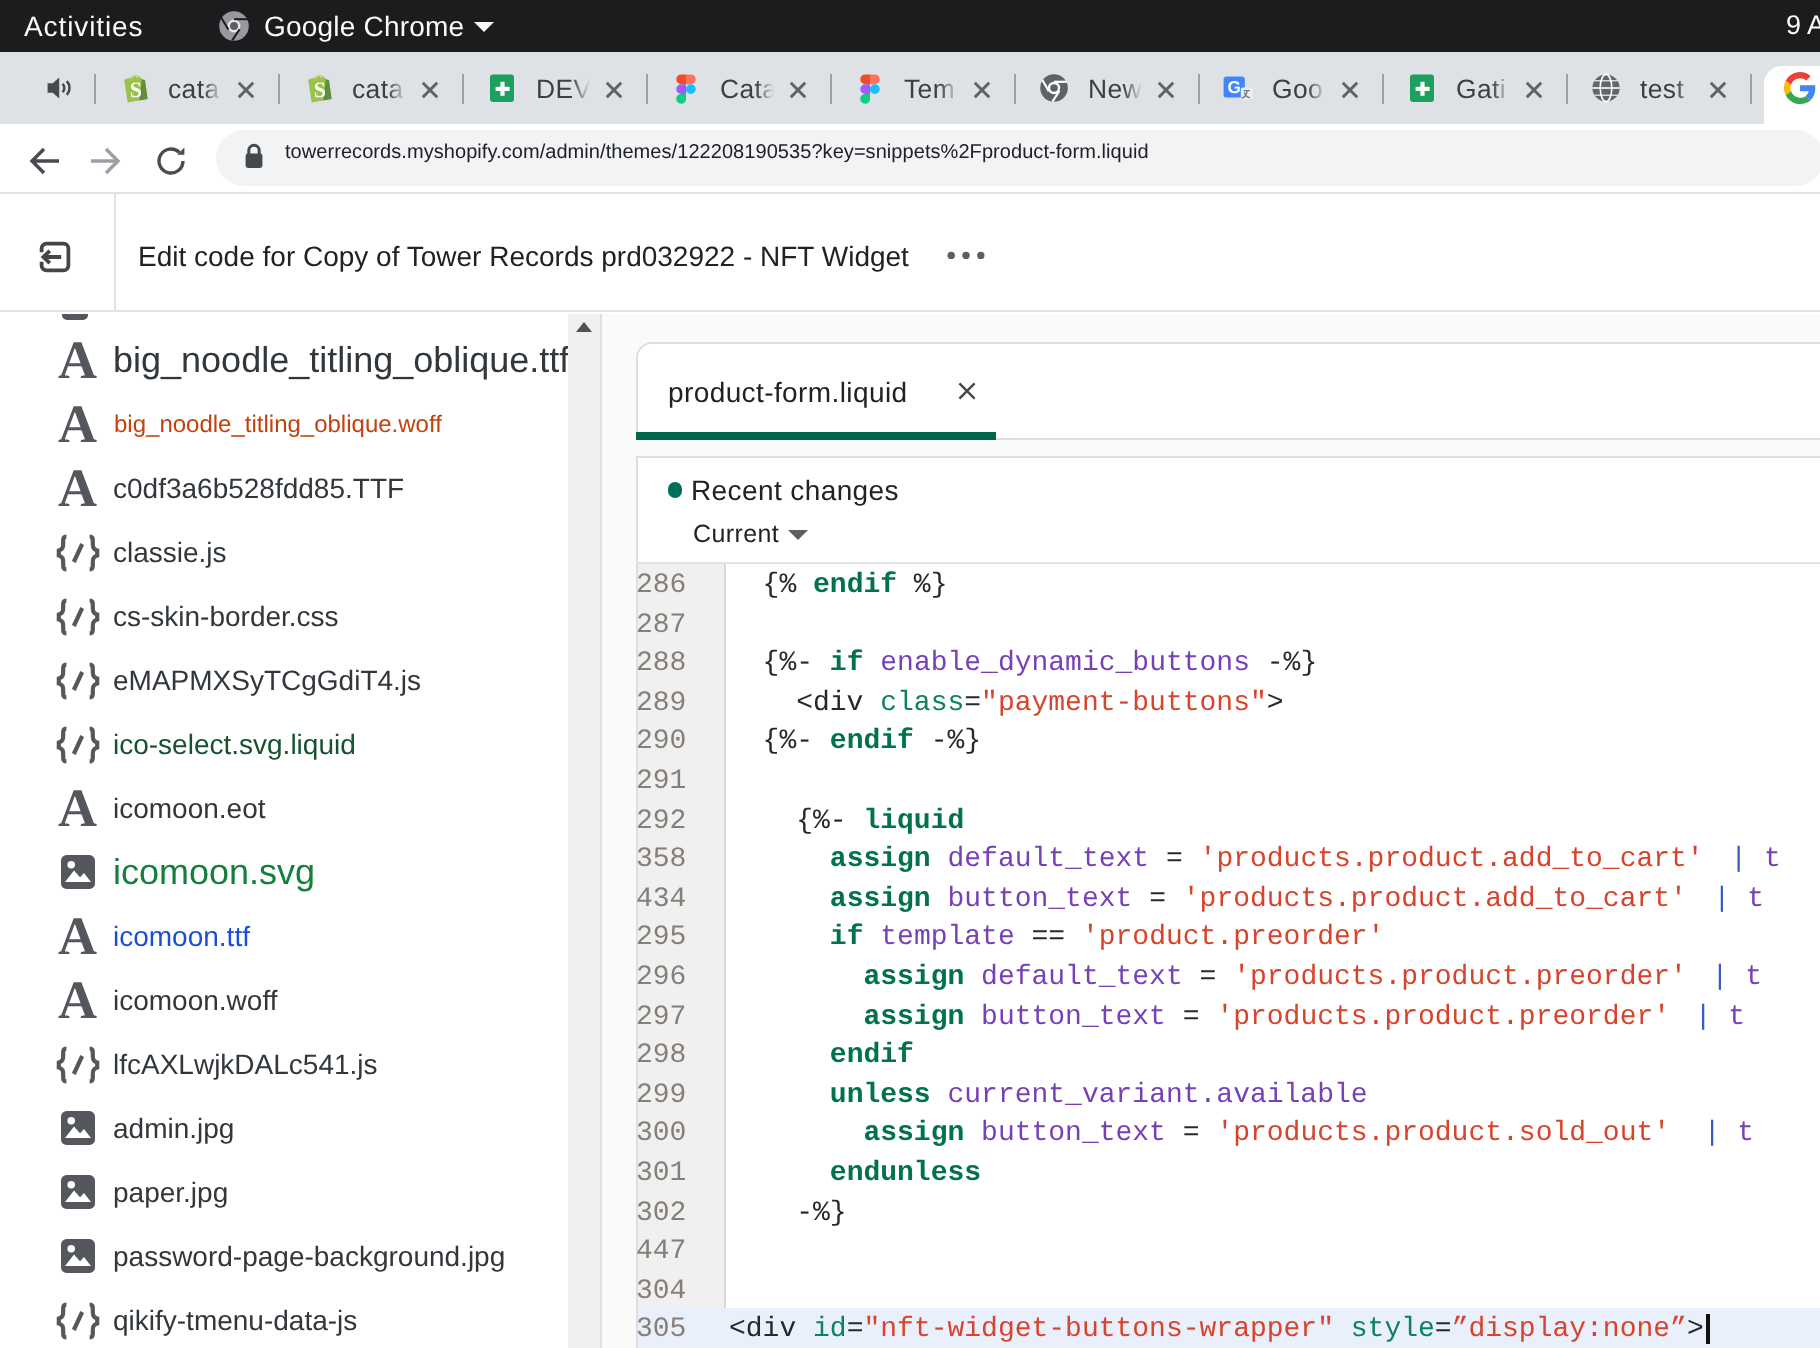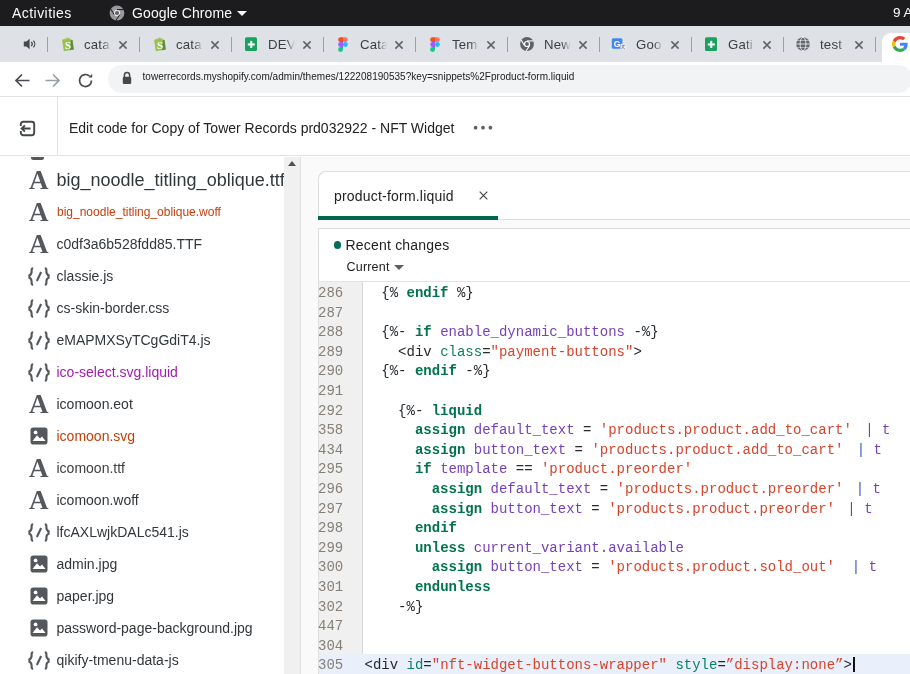--- a/index.html
+++ b/index.html
@@ -235,37 +235,37 @@
       <span style="position:absolute;left:56.5px;top:-10px;font-size:14px;color:#32373c;line-height:20px;white-space:nowrap">eMAPMXSyTCgGdiT4.js</span>
     </div>
 <div style="position:absolute;left:0;top:215px;width:284px;height:0">
       <svg style="position:absolute;left:27px;top:-9px" width="24" height="19" viewBox="0 0 24 19">
         <g fill="none" stroke="#54585C" stroke-width="2.1">
           <path d="M6.2 1.3 C4.4 1.3 4.6 2.6 4.6 4.2 C4.6 6.4 4.6 7.6 2.4 8.3 V10.7 C4.6 11.4 4.6 12.6 4.6 14.8 C4.6 16.4 4.4 17.7 6.2 17.7"></path>
           <path d="M17.8 1.3 C19.6 1.3 19.4 2.6 19.4 4.2 C19.4 6.4 19.4 7.6 21.6 8.3 V10.7 C19.4 11.4 19.4 12.6 19.4 14.8 C19.4 16.4 19.6 17.7 17.8 17.7"></path>
           <path d="M9.9 14 L14.1 5"></path>
         </g>
       </svg>
-      <span style="position:absolute;left:56.5px;top:-10px;font-size:14px;color:#a21caf;line-height:20px;white-space:nowrap">ico-select.svg.liquid</span>
+      <span style="position:absolute;left:56.5px;top:-10px;font-size:14px;color:#14532d;line-height:20px;white-space:nowrap">ico-select.svg.liquid</span>
     </div>
 <div style="position:absolute;left:0;top:247px;width:284px;height:0">
       <span style="position:absolute;left:29px;top:-14px;font-family:'Liberation Serif',serif;font-weight:bold;font-size:27px;color:#54585C;line-height:28px">A</span>
       <span style="position:absolute;left:56.5px;top:-10px;font-size:14px;color:#32373c;line-height:20px;white-space:nowrap">icomoon.eot</span>
     </div>
 <div style="position:absolute;left:0;top:279px;width:284px;height:0">
       <span style="position:absolute;left:29.5px;top:-9px"><svg width="18" height="18" viewBox="0 0 18 18">
           <rect x="0.5" y="0.5" width="17" height="17" rx="2.8" fill="#54585C"></rect>
           <circle cx="5.6" cy="5.4" r="1.9" fill="#fff"></circle>
           <path d="M2.5 14 L7 8.2 L10 11.6 L12 9.5 L15.5 14 Z" fill="#fff"></path>
         </svg></span>
-      <span style="position:absolute;left:56.5px;top:-10px;font-size:14px;color:#c2410c;line-height:20px;white-space:nowrap">icomoon.svg</span>
+      <span style="position:absolute;left:56.5px;top:-10px;font-size:18px;color:#15803d;line-height:20px;white-space:nowrap">icomoon.svg</span>
     </div>
 <div style="position:absolute;left:0;top:311px;width:284px;height:0">
       <span style="position:absolute;left:29px;top:-14px;font-family:'Liberation Serif',serif;font-weight:bold;font-size:27px;color:#54585C;line-height:28px">A</span>
-      <span style="position:absolute;left:56.5px;top:-10px;font-size:14px;color:#404040;line-height:20px;white-space:nowrap">icomoon.ttf</span>
+      <span style="position:absolute;left:56.5px;top:-10px;font-size:14px;color:#1d4ed8;line-height:20px;white-space:nowrap">icomoon.ttf</span>
     </div>
 <div style="position:absolute;left:0;top:343px;width:284px;height:0">
       <span style="position:absolute;left:29px;top:-14px;font-family:'Liberation Serif',serif;font-weight:bold;font-size:27px;color:#54585C;line-height:28px">A</span>
       <span style="position:absolute;left:56.5px;top:-10px;font-size:14px;color:#32373c;line-height:20px;white-space:nowrap">icomoon.woff</span>
     </div>
 <div style="position:absolute;left:0;top:375px;width:284px;height:0">
       <svg style="position:absolute;left:27px;top:-9px" width="24" height="19" viewBox="0 0 24 19">
         <g fill="none" stroke="#54585C" stroke-width="2.1">
           <path d="M6.2 1.3 C4.4 1.3 4.6 2.6 4.6 4.2 C4.6 6.4 4.6 7.6 2.4 8.3 V10.7 C4.6 11.4 4.6 12.6 4.6 14.8 C4.6 16.4 4.4 17.7 6.2 17.7"></path>
           <path d="M17.8 1.3 C19.6 1.3 19.4 2.6 19.4 4.2 C19.4 6.4 19.4 7.6 21.6 8.3 V10.7 C19.4 11.4 19.4 12.6 19.4 14.8 C19.4 16.4 19.6 17.7 17.8 17.7"></path>

